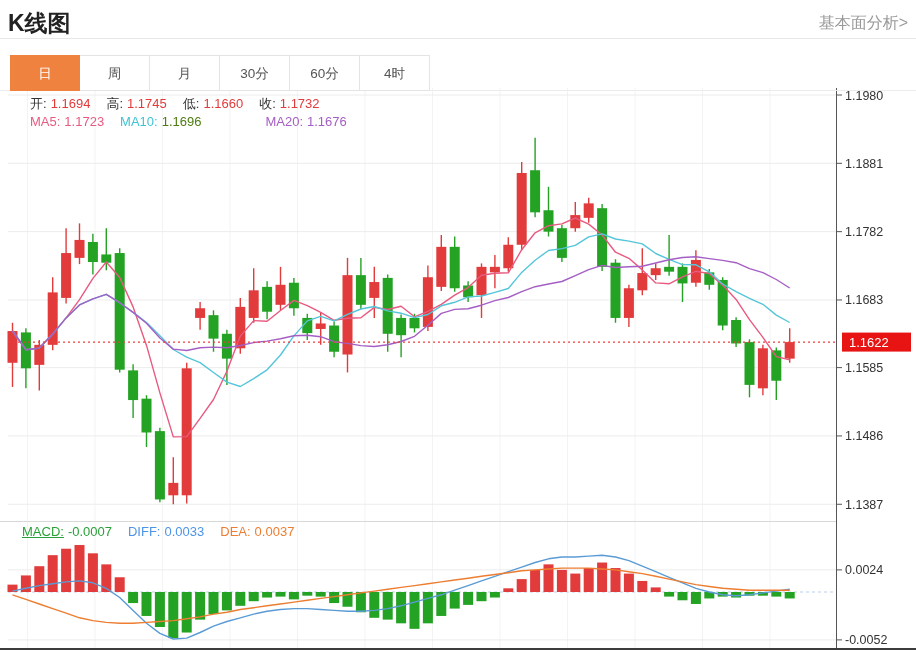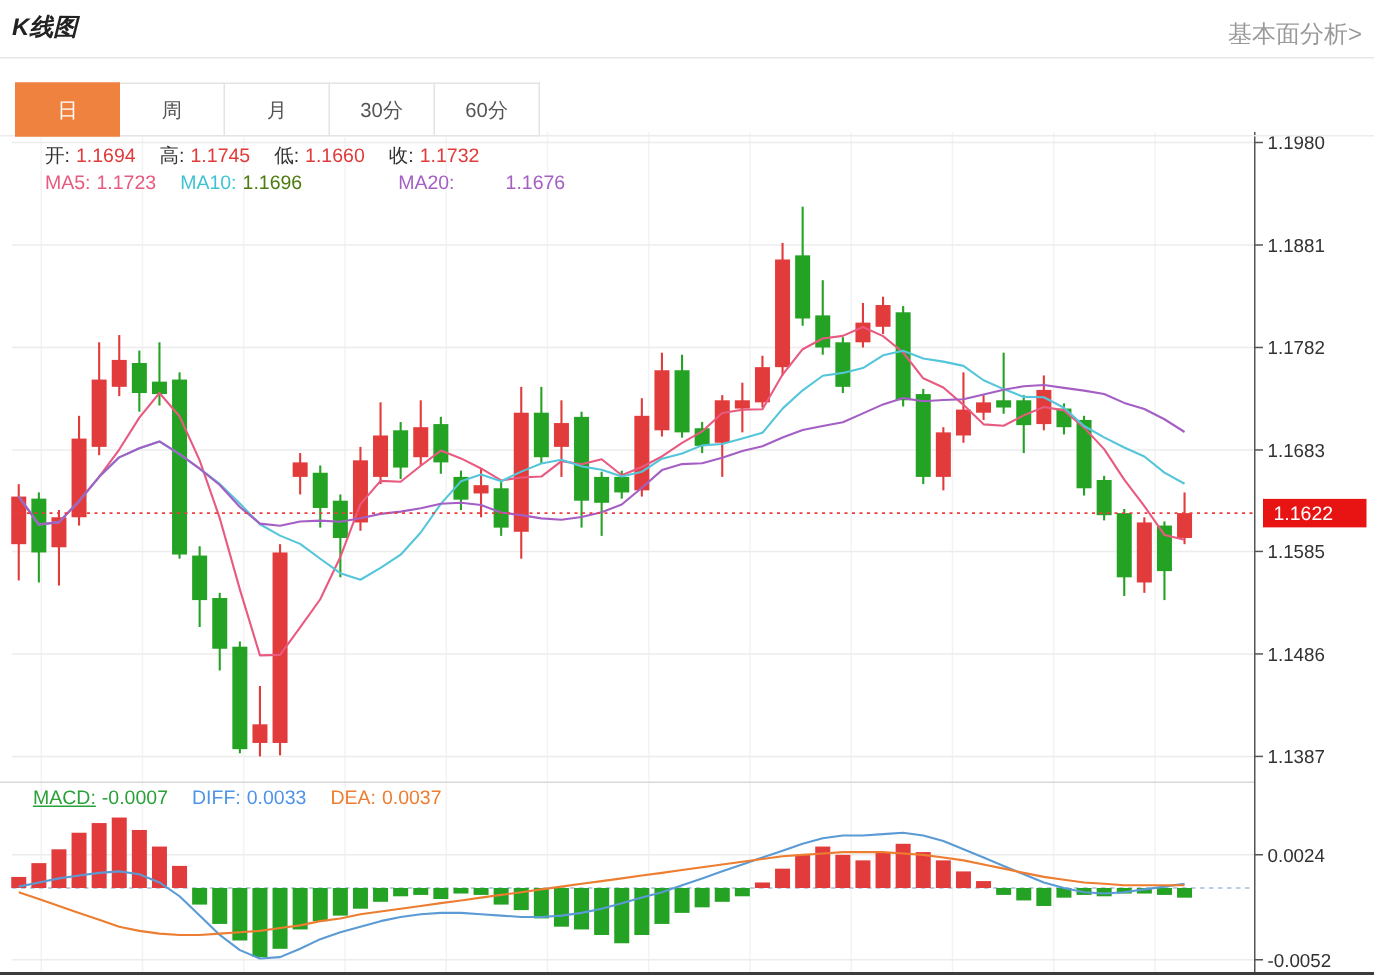--- a/index.html
+++ b/index.html
@@ -1,19 +1,19 @@
 <!DOCTYPE html>
 <html><head>
 <meta charset="utf-8">
 <style>
   html,body{margin:0;padding:0;background:#fff;}
   body{width:916px;height:651px;position:relative;overflow:hidden;
        font-family:"Liberation Sans","DejaVu Sans",sans-serif;-webkit-font-smoothing:antialiased;}
   .abs{position:absolute;}
-  #page-title{left:8px;top:8px;font-size:16px;font-weight:bold;color:#222;font-style:italic;}
+  #page-title{left:8px;top:8px;font-size:23px;font-weight:bold;color:#222;}
   #more-link{right:8px;top:13px;font-size:16px;color:#999;text-decoration:none;cursor:pointer;}
   #hdr-divider{left:0;top:38px;width:916px;height:1px;background:#e7e7e7;}
   #tab-underline{left:0;top:90px;width:916px;height:1px;background:#ececec;z-index:1;}
   #tabs{left:10px;top:55px;display:flex;z-index:2;}
   .tab{width:70px;height:36px;line-height:36px;text-align:center;font-size:13.5px;color:#555;
        background:#fff;border:1px solid #e4e4e4;border-left:none;box-sizing:border-box;cursor:pointer;}
   .tab:first-child{border-left:1px solid #e4e4e4;}
   .tab.active{background:#f0823f;border-color:#f0823f;color:#fff;}
   #chart-svg{left:0;top:0;z-index:0;}
   svg text{font-family:"Liberation Sans","DejaVu Sans",sans-serif;}
@@ -30,20 +30,21 @@
 <span class="abs" id="page-title">K线图</span>
 <a class="abs" id="more-link">基本面分析&gt;</a>
 <div class="abs" id="hdr-divider"></div>
 <div class="abs" id="tab-underline"></div>
 <div class="abs" id="tabs">
     <div class="tab active">日</div>
     <div class="tab">周</div>
     <div class="tab">月</div>
     <div class="tab">30分</div>
     <div class="tab">60分</div>
+    <div class="tab">4时</div>
   </div>
 
 <svg class="abs" id="chart-svg" width="916" height="651" viewBox="0 0 916 651">
     <g>
       <line x1="27.5" y1="88" x2="27.5" y2="648" stroke="#f3f3f3" stroke-width="1"></line>
       <line x1="95" y1="88" x2="95" y2="648" stroke="#f3f3f3" stroke-width="1"></line>
       <line x1="162.5" y1="88" x2="162.5" y2="648" stroke="#f3f3f3" stroke-width="1"></line>
       <line x1="230" y1="88" x2="230" y2="648" stroke="#f3f3f3" stroke-width="1"></line>
       <line x1="297.5" y1="88" x2="297.5" y2="648" stroke="#f3f3f3" stroke-width="1"></line>
       <line x1="365" y1="88" x2="365" y2="648" stroke="#f3f3f3" stroke-width="1"></line>
@@ -386,14 +387,14 @@
       <rect x="771.3000000000001" y="592" width="10" height="4.605323754259925" fill="#23a223"></rect>
       <rect x="784.7" y="592" width="10" height="6.447453255963894" fill="#23a223"></rect>
       <polyline points="12.5,591.1 25.9,588.3 39.3,585.6 52.7,583.7 66.1,581.9 79.5,580.9 92.9,582.8 106.3,588.3 119.7,597.5 133.1,610.4 146.5,623.3 159.9,633.4 173.3,639.0 186.7,638.1 200.1,632.5 213.5,626.1 226.9,621.5 240.3,617.8 253.7,614.1 267.1,611.3 280.5,609.5 293.9,608.6 307.3,608.6 320.7,609.5 334.1,610.4 347.5,611.3 360.9,611.3 374.3,610.4 387.7,608.6 401.1,605.8 414.5,602.1 427.9,598.4 441.3,594.8 454.7,590.2 468.1,585.6 481.5,580.9 494.9,576.3 508.3,571.7 521.7,567.1 535.1,562.5 548.5,558.8 561.9,557.0 575.3,557.0 588.7,556.1 602.1,555.2 615.5,557.0 628.9,560.7 642.3,566.2 655.7,571.7 669.1,577.3 682.5,582.8 695.9,588.3 709.3,592.0 722.7,594.8 736.1,595.7 749.5,594.8 762.9,592.9 776.3,591.1 789.7,589.2" fill="none" stroke="#5b9bd5" stroke-width="1.4" stroke-linejoin="round"></polyline>
       <polyline points="12.5,594.8 25.9,599.4 39.3,604.0 52.7,608.6 66.1,613.2 79.5,617.8 92.9,620.6 106.3,622.4 119.7,623.3 133.1,623.3 146.5,622.4 159.9,621.5 173.3,620.6 186.7,618.7 200.1,616.9 213.5,614.1 226.9,612.3 240.3,609.5 253.7,607.7 267.1,605.8 280.5,604.0 293.9,602.1 307.3,600.3 320.7,598.4 334.1,596.6 347.5,594.8 360.9,592.9 374.3,591.1 387.7,589.2 401.1,587.4 414.5,585.6 427.9,583.7 441.3,581.9 454.7,580.0 468.1,578.2 481.5,576.3 494.9,574.5 508.3,572.7 521.7,570.8 535.1,569.9 548.5,569.0 561.9,568.1 575.3,568.1 588.7,568.1 602.1,569.0 615.5,569.9 628.9,571.7 642.3,573.6 655.7,576.3 669.1,579.1 682.5,581.9 695.9,584.6 709.3,586.5 722.7,588.3 736.1,589.2 749.5,590.2 762.9,590.2 776.3,590.2 789.7,590.2" fill="none" stroke="#ed7d31" stroke-width="1.4" stroke-linejoin="round"></polyline>
     </g>
     <line x1="836.5" y1="88" x2="836.5" y2="649" stroke="#555" stroke-width="1"></line>
     <line x1="0" y1="649" x2="916" y2="649" stroke="#3c3c3c" stroke-width="2"></line>
   </svg>
 
 <div class="abs legend" id="legend-ohlc"><span style="color: rgb(51, 51, 51);">开:</span><span class="gap" style="color: rgb(226, 59, 59);">1.1694</span><span style="color: rgb(51, 51, 51);">高:</span><span class="gap" style="color: rgb(226, 59, 59);">1.1745</span><span style="color: rgb(51, 51, 51);">低:</span><span class="gap" style="color: rgb(226, 59, 59);">1.1660</span><span style="color: rgb(51, 51, 51);">收:</span><span class="gap" style="color: rgb(226, 59, 59);">1.1732</span></div>
-<div class="abs legend" id="legend-ma"><span style="color: rgb(232, 90, 128);">MA5:</span><span class="gap" style="color: rgb(232, 90, 128);">1.1723</span><span style="color: rgb(63, 195, 212);">MA10:</span><span class="gap" style="color: #4d7c0f;">1.1696</span><span style="color: rgb(165, 95, 196); margin-left: 48px;">MA20:</span><span class="gap" style="color: rgb(165, 95, 196); margin-left: 30px;">1.1676</span></div>
+<div class="abs legend" id="legend-ma"><span style="color: rgb(232, 90, 128);">MA5:</span><span class="gap" style="color: rgb(232, 90, 128);">1.1723</span><span style="color: rgb(63, 195, 212);">MA10:</span><span class="gap" style="color: #4d7c0f;">1.1696</span><span style="color: rgb(165, 95, 196); margin-left: 48px;">MA20:</span><span class="gap" style="color: rgb(165, 95, 196);">1.1676</span></div>
 <div class="abs legend" id="legend-macd"><span style="color: rgb(42, 161, 56); text-decoration: underline;">MACD:</span><span class="gap" style="color: rgb(42, 161, 56);">-0.0007</span><span style="color: rgb(77, 148, 232);">DIFF:</span><span class="gap" style="color: rgb(77, 148, 232);">0.0033</span><span style="color: rgb(237, 125, 49);">DEA:</span><span class="gap" style="color: rgb(237, 125, 49);">0.0037</span></div>
 
 </body></html>

